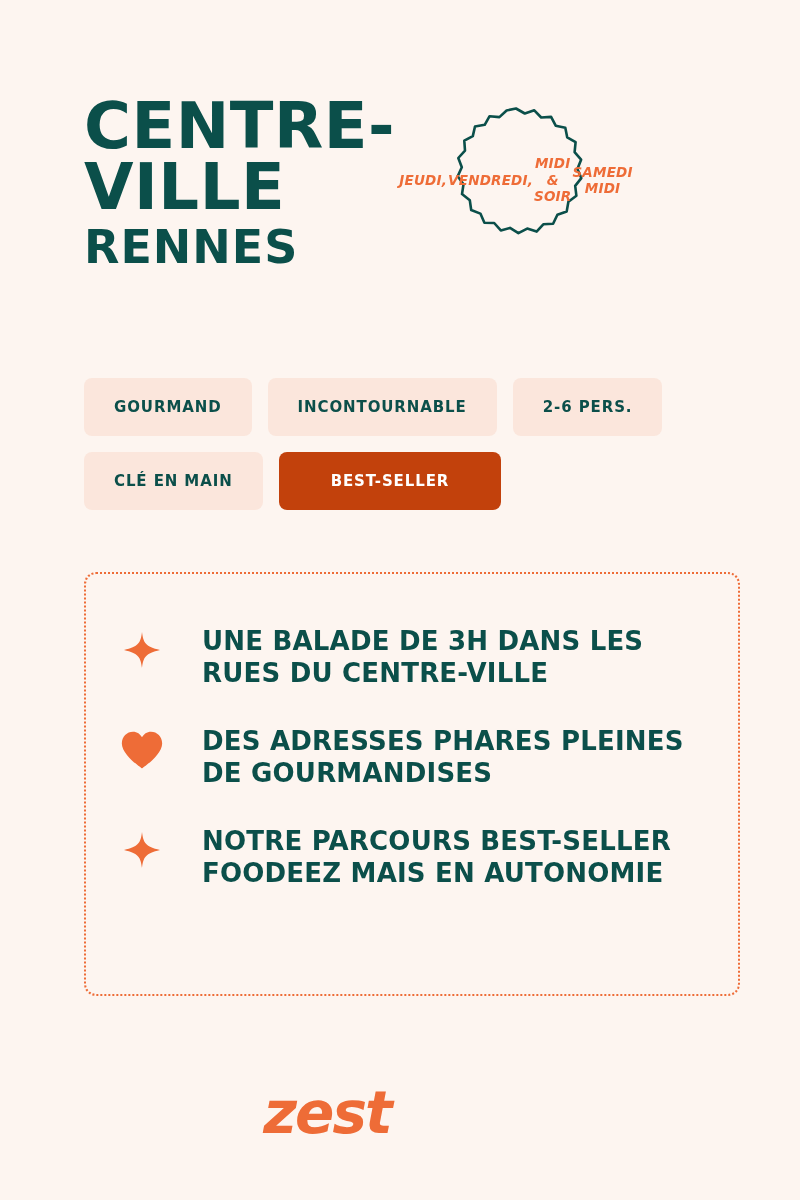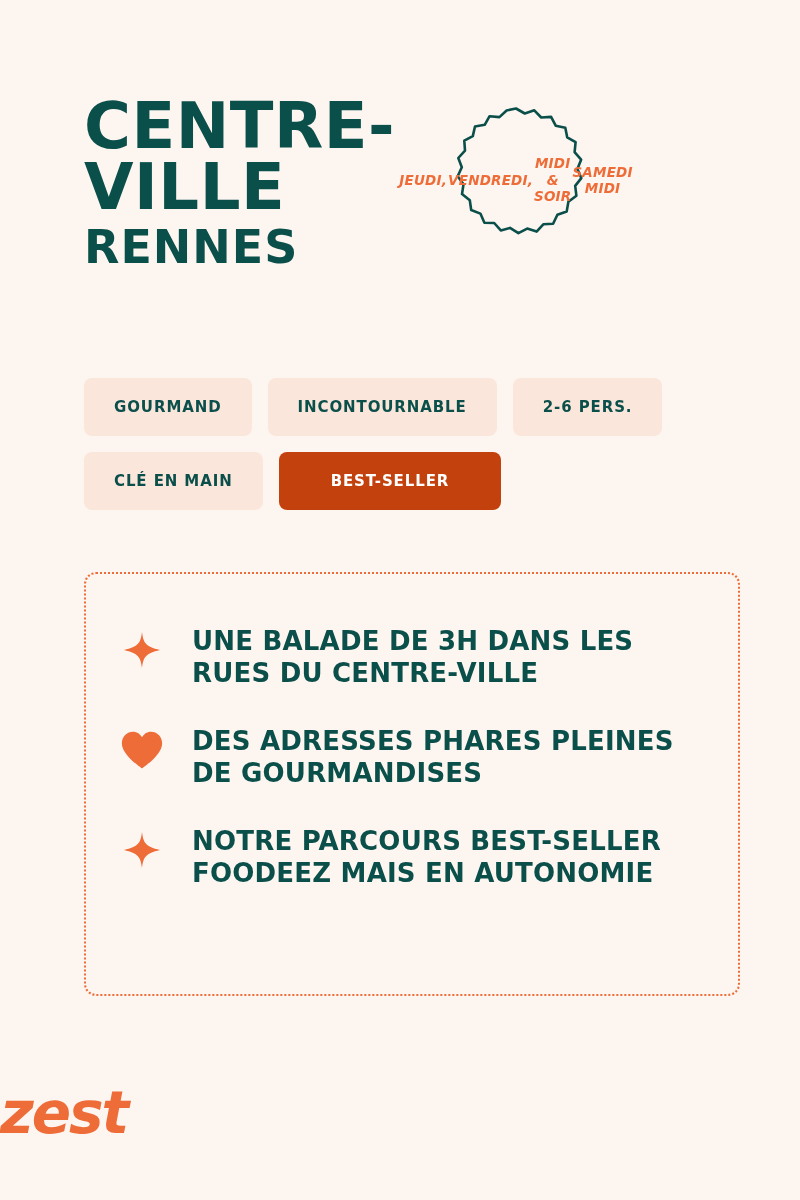--- a/index.html
+++ b/index.html
@@ -140,21 +140,21 @@
     border-radius: 12px;
     padding: 52px 40px 40px 34px;
     display: flex;
     flex-direction: column;
     gap: 36px;
   }
 
   .feature {
     display: flex;
     align-items: flex-start;
-    gap: 28px;
+    gap: 38px;
   }
 
   .feature-icon {
     flex: 0 0 auto;
     width: 44px;
     height: 44px;
     display: flex;
     align-items: center;
     justify-content: center;
     margin-top: 2px;
@@ -170,20 +170,21 @@
     text-transform: uppercase;
   }
 
   
   .logo {
     position: absolute;
     bottom: 58px;
     left: 0;
     right: 0;
     display: flex;
+    justify-content: center;
   }
 
   .logo-text {
     font-family: "DejaVu Sans", sans-serif;
     font-weight: 900;
     font-style: italic;
     font-size: 58px;
     letter-spacing: -2px;
     color: #EE6C37;
     line-height: 1;

